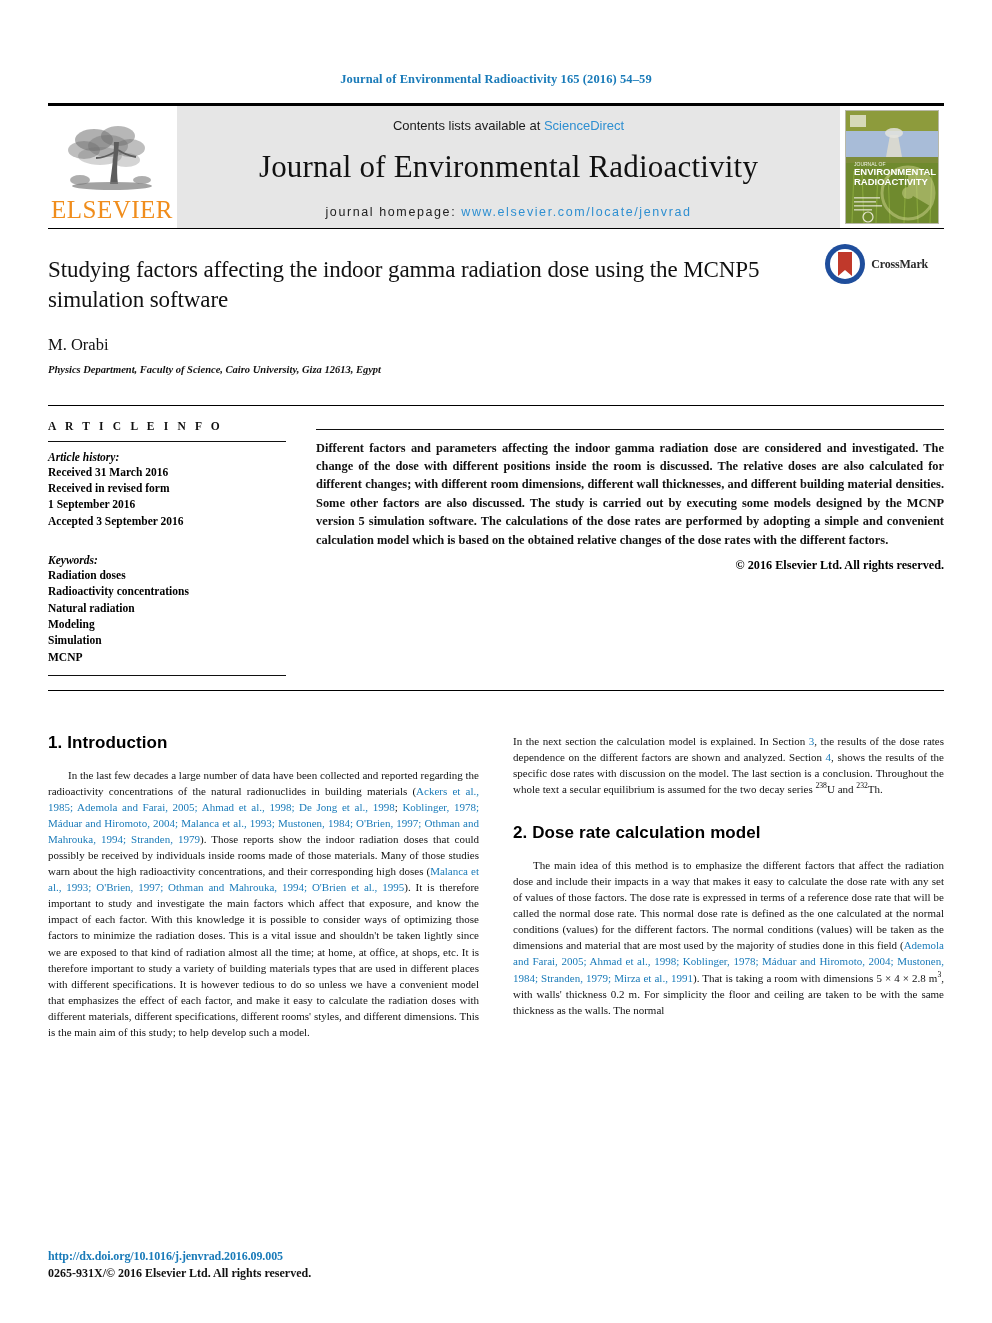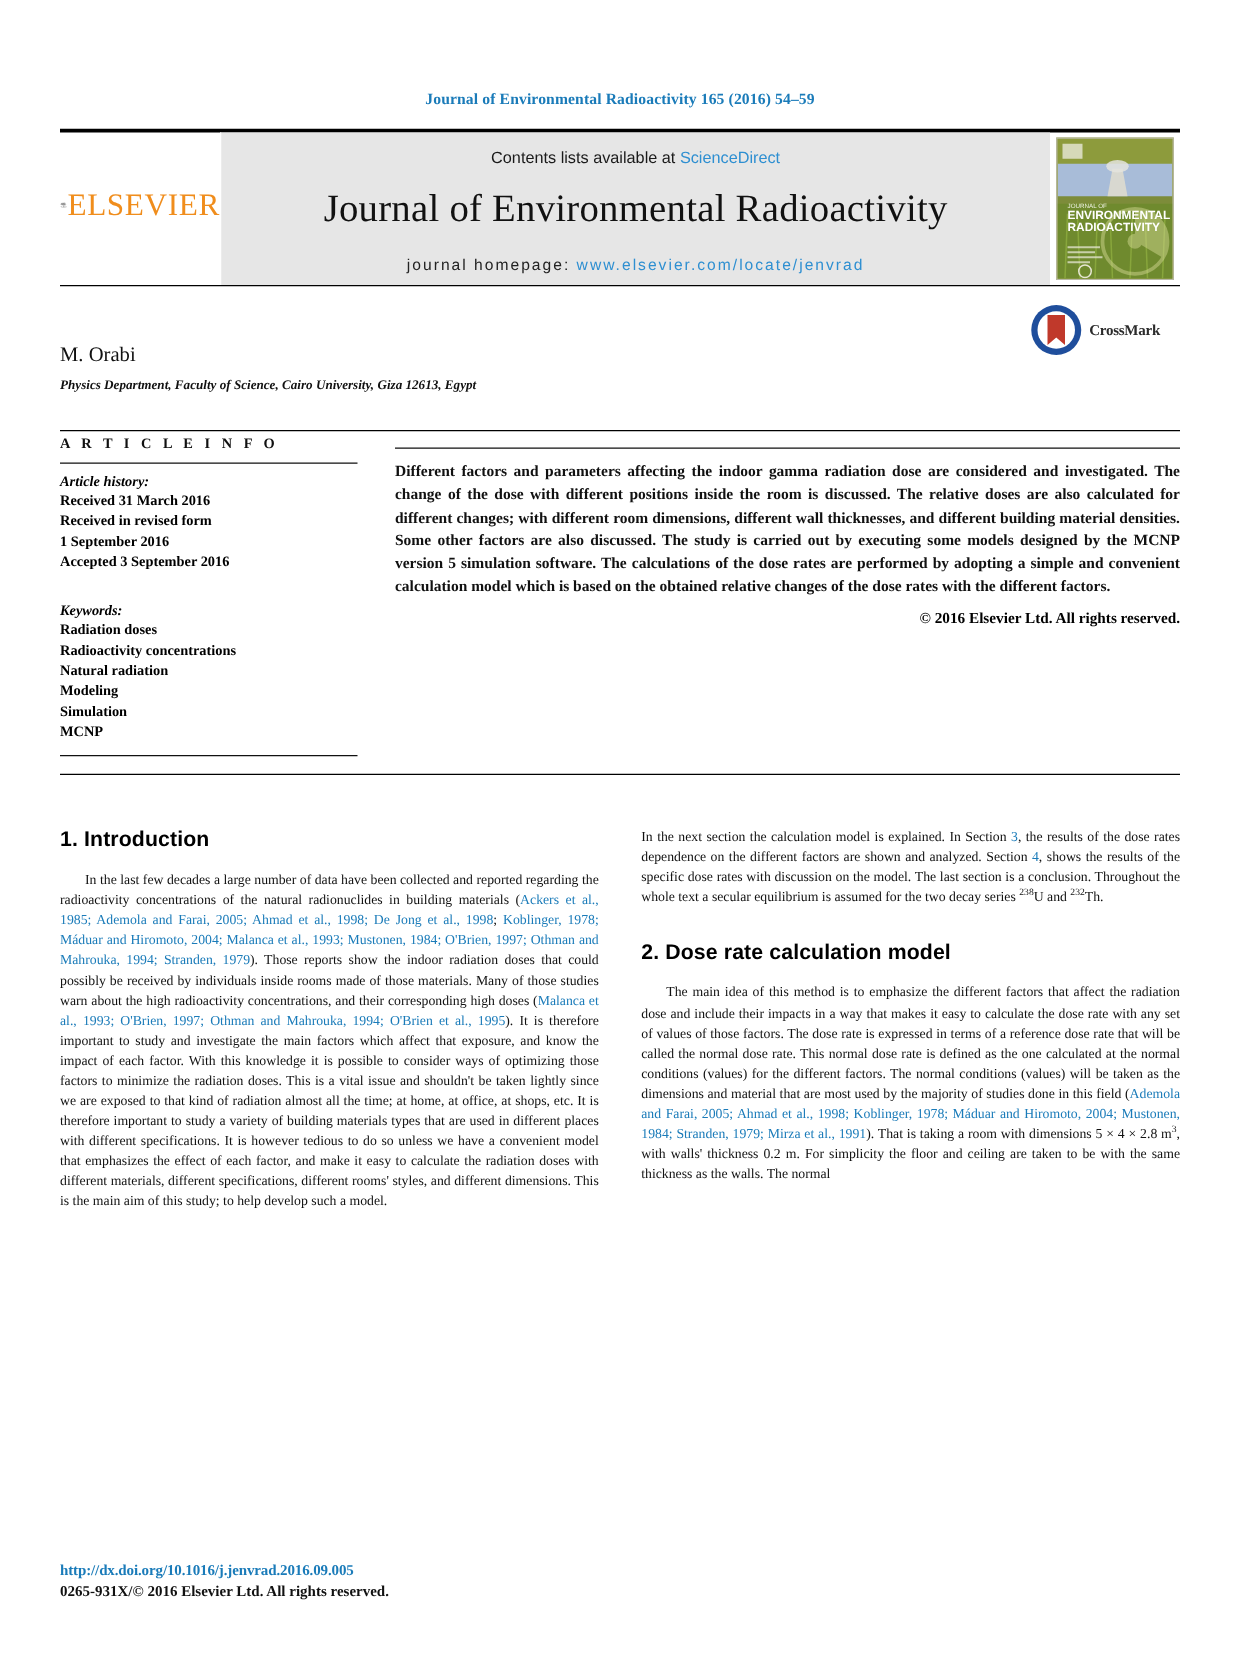--- a/index.html
+++ b/index.html
@@ -39,20 +39,21 @@
     margin-top: 16px;
     border-top: 3px solid #000;
     display: flex;
     align-items: stretch;
     height: 122px;
   }
   .masthead-logo {
     width: 128px;
     flex: 0 0 128px;
     display: flex;
+    flex-direction: column;
     align-items: center;
     justify-content: flex-end;
     padding-bottom: 6px;
     box-sizing: border-box;
   }
   .tree-svg { display:block; }
   .elsevier-word {
     color: #f08d1c;
     font-family: "Liberation Serif", serif;
     font-size: 25px;
@@ -156,21 +157,21 @@
     font-size: 12px;
     font-weight: bold;
     color: #2b2b2b;
     letter-spacing: -.2px;
   }
 
   
   .info-abstract {
     margin-top: 30px;
     border-top: 1px solid #000;
-    padding-top: 4px;
+    padding-top: 14px;
     display: flex;
     gap: 30px;
   }
   .col-info {
     width: 238px;
     flex: 0 0 238px;
   }
   .col-abstract {
     flex: 1 1 auto;
   }
@@ -356,20 +357,21 @@
   <div class="title-block">
     <div class="crossmark">
       <svg width="42" height="42" viewBox="0 0 42 42">
         <circle cx="21" cy="21" r="20" fill="#1f4e9c"></circle>
         <circle cx="21" cy="21" r="15" fill="#ffffff"></circle>
         <path d="M14 9 L28 9 L28 33 L21 27 L14 33 Z" fill="#c0392b"></path>
       </svg>
       <span class="crossmark-text">CrossMark</span>
     </div>
 
+    <h1 class="paper-title">Studying factors affecting the indoor gamma radiation dose using the MCNP5 simulation software</h1>
     <div class="author">M. Orabi</div>
     <div class="affiliation">Physics Department, Faculty of Science, Cairo University, Giza 12613, Egypt</div>
   </div>
 
   <div class="info-abstract">
 
     <div class="col-info">
       <div class="sect-label">A R T I C L E   I N F O</div>
       <div class="thin-rule"></div>
       <div class="info-head">Article history:</div>

